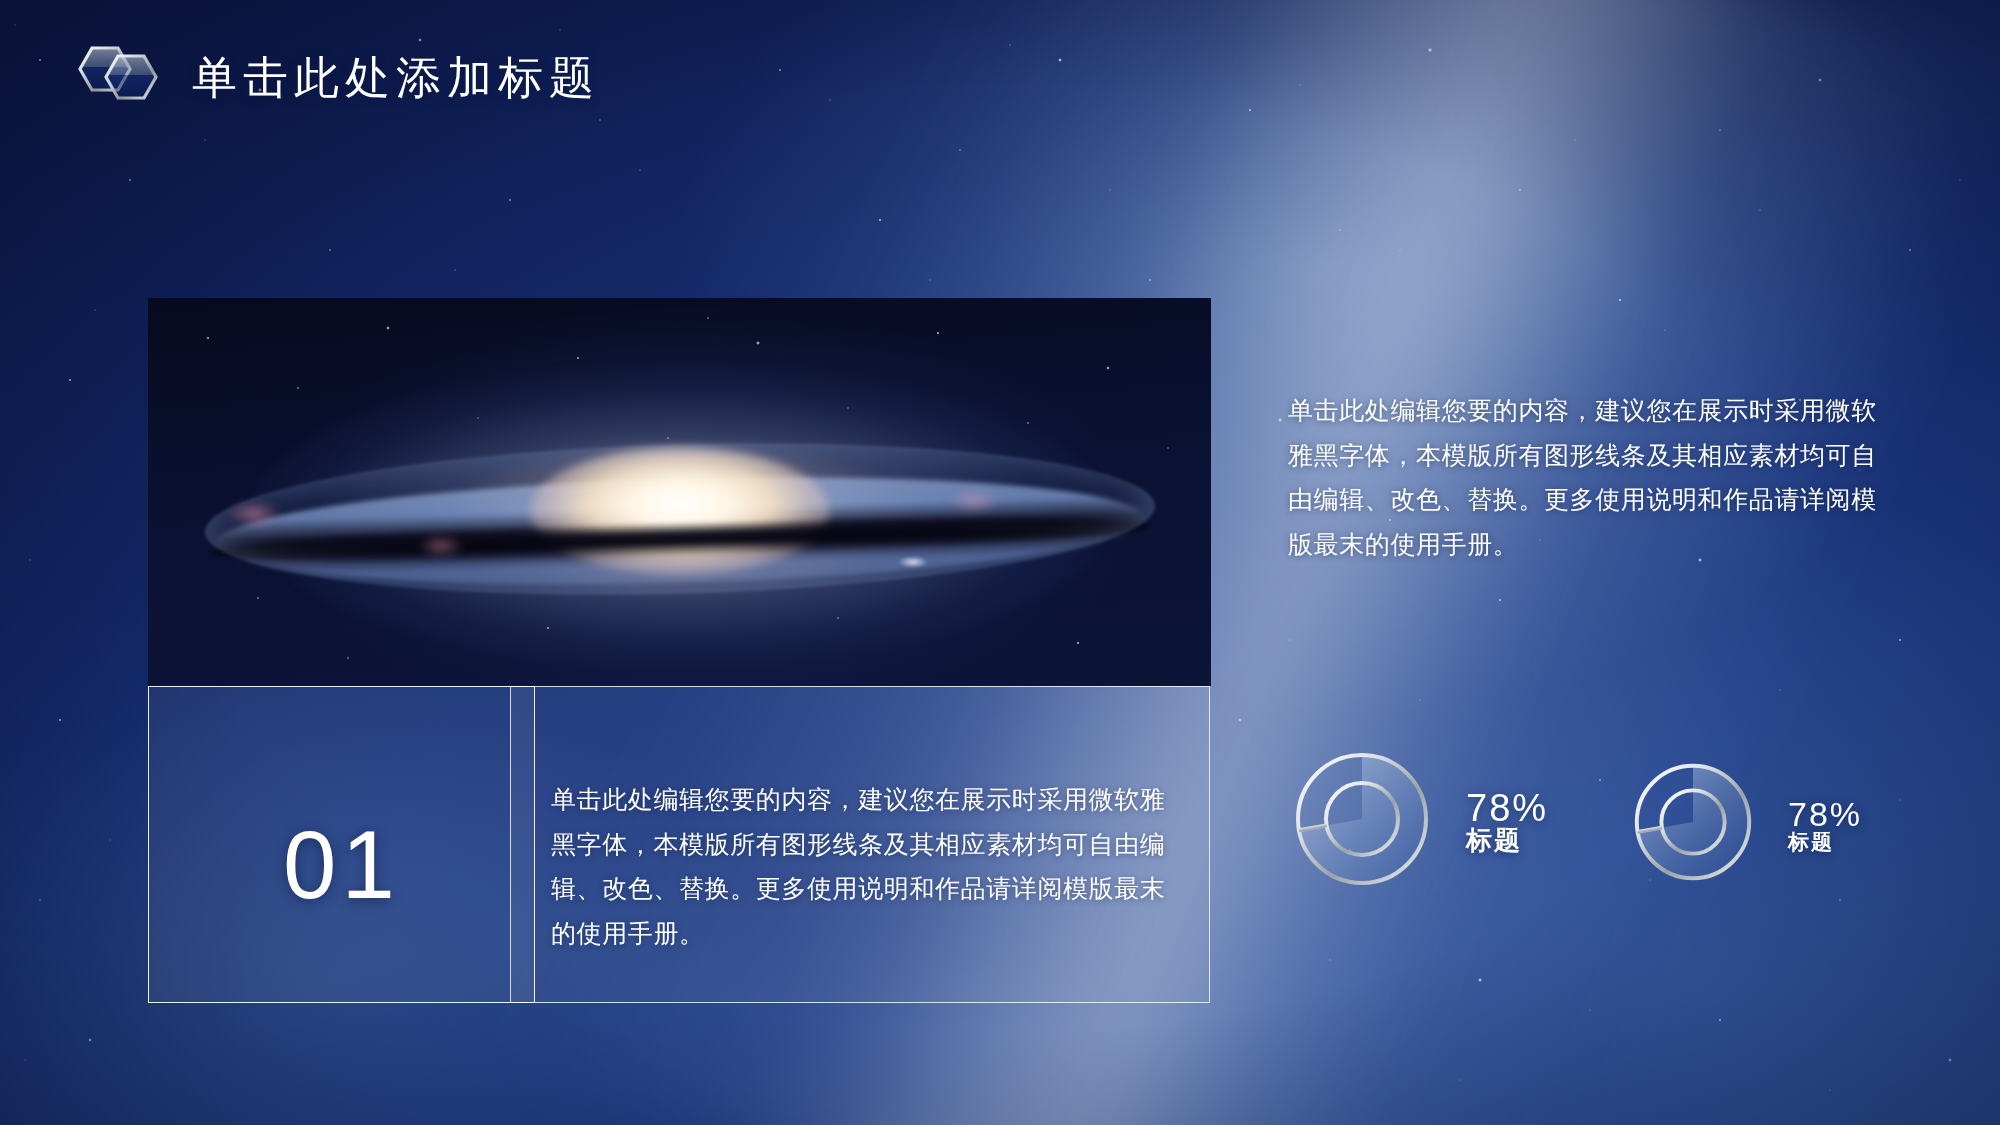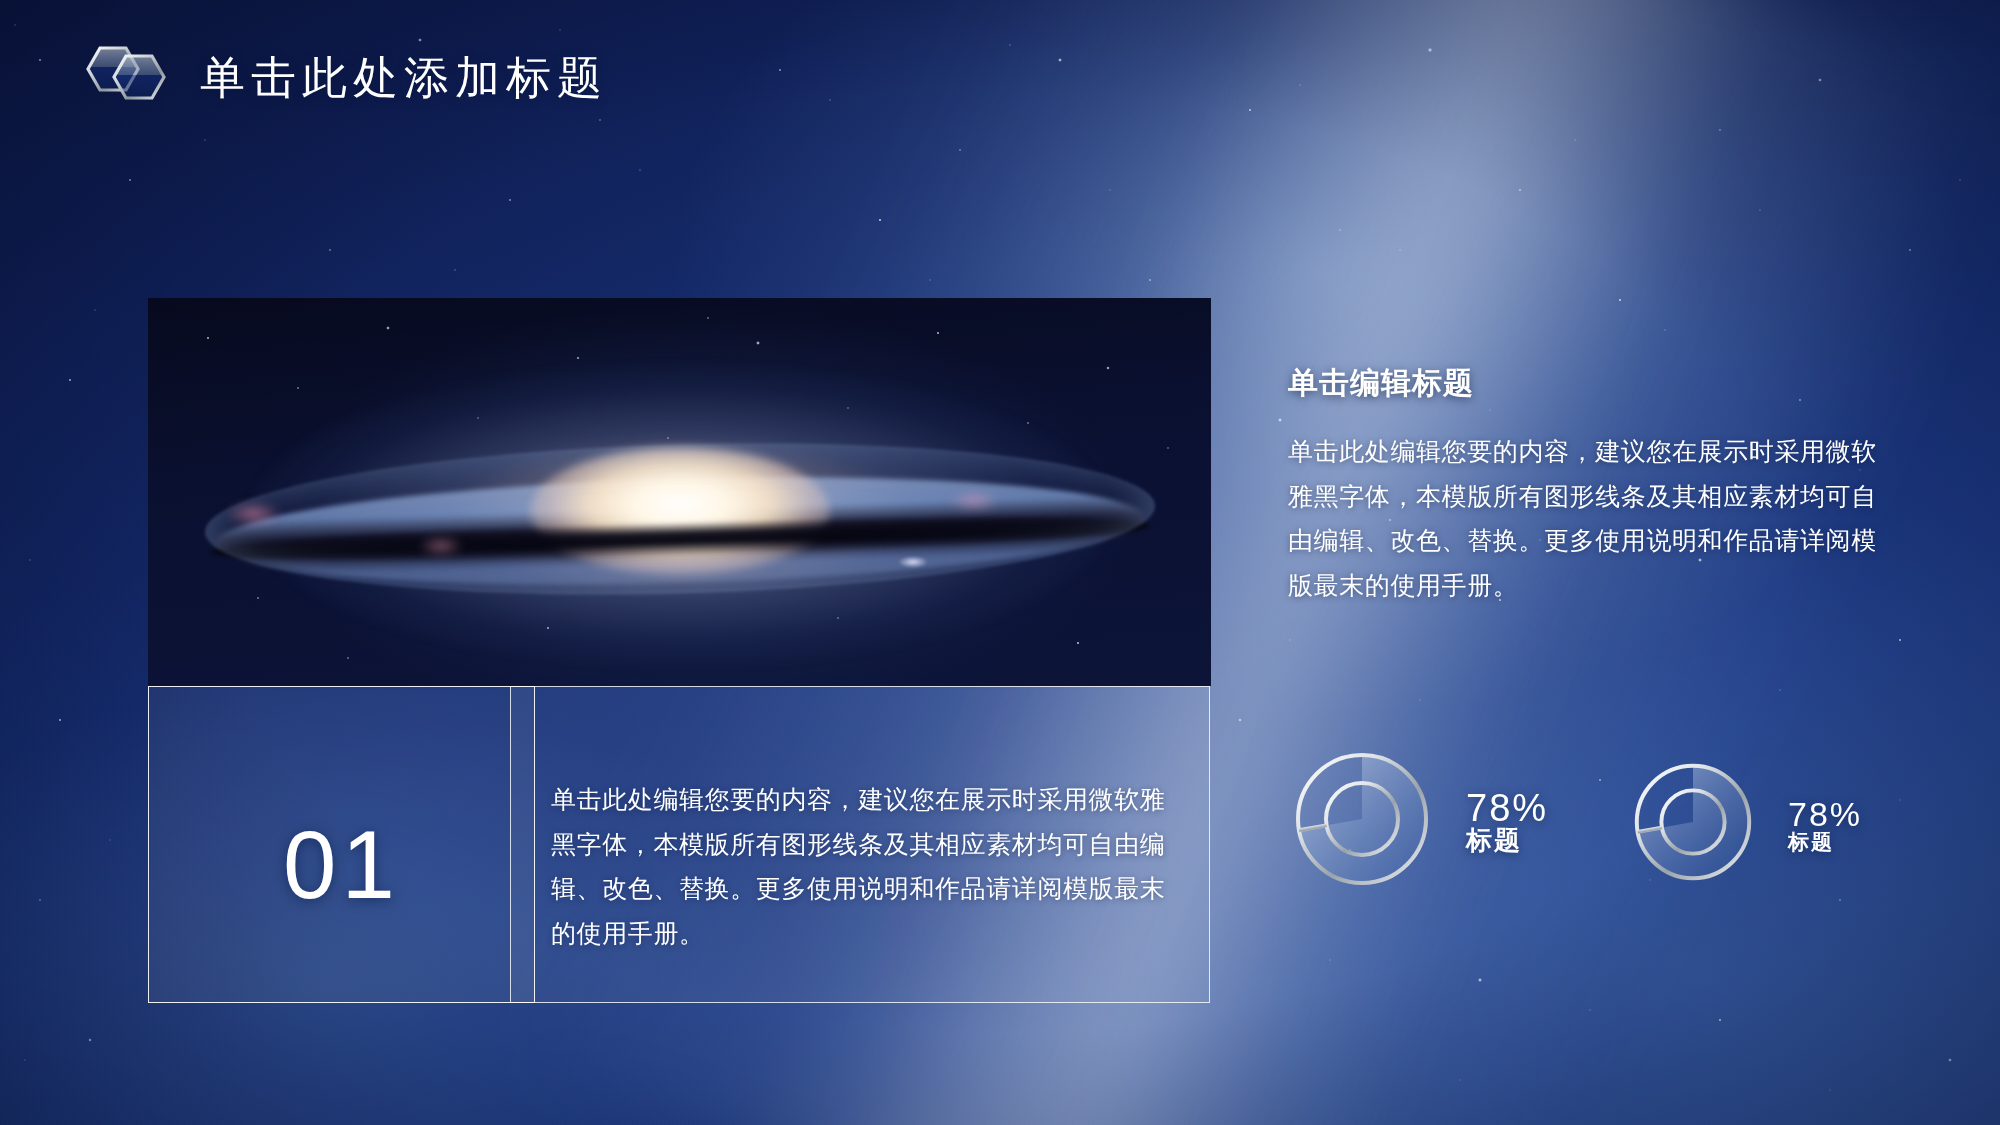--- a/index.html
+++ b/index.html
@@ -136,21 +136,21 @@
     filter:blur(26px);
     pointer-events:none;
   }
   .vignette {
     position:absolute; inset:0;
     background:radial-gradient(ellipse 1500px 900px at 50% 50%, rgba(0,0,0,0) 52%, rgba(4,10,34,0.45) 100%);
     pointer-events:none;
   }
 
   
-  .header { position:absolute; left:84px; top:42px; display:flex; align-items:center; }
+  .header { position:absolute; left:76px; top:42px; display:flex; align-items:center; }
   .logo { width:98px; height:72px; position:relative; flex:0 0 auto; }
   .logo svg { display:block; }
   .slide-title {
     margin-left:18px;
     color:#ffffff;
     font-size:45px;
     letter-spacing:6px;
     font-weight:400;
     white-space:nowrap;
     text-shadow:0 2px 10px rgba(0,20,60,.55);
@@ -403,21 +403,20 @@
 
   <div class="panel-num">
     <div class="num">01</div>
   </div>
 
   <div class="panel-text">
     <div class="body">单击此处编辑您要的内容，建议您在展示时采用微软雅黑字体，本模版所有图形线条及其相应素材均可自由编辑、改色、替换。更多使用说明和作品请详阅模版最末的使用手册。</div>
   </div>
 
   <div class="right-col">
-    <div class="right-head">单击编辑标题</div>
     <div class="right-body">单击此处编辑您要的内容，建议您在展示时采用微软雅黑字体，本模版所有图形线条及其相应素材均可自由编辑、改色、替换。更多使用说明和作品请详阅模版最末的使用手册。</div>
   </div>
 
   <div class="donuts">
 
     <div class="donut-group g1">
       <div class="ring-wrap">
         <svg width="148" height="148" viewBox="0 0 148 148">
           <defs>
             <linearGradient id="silver1" x1="0" y1="0" x2="1" y2="1">

